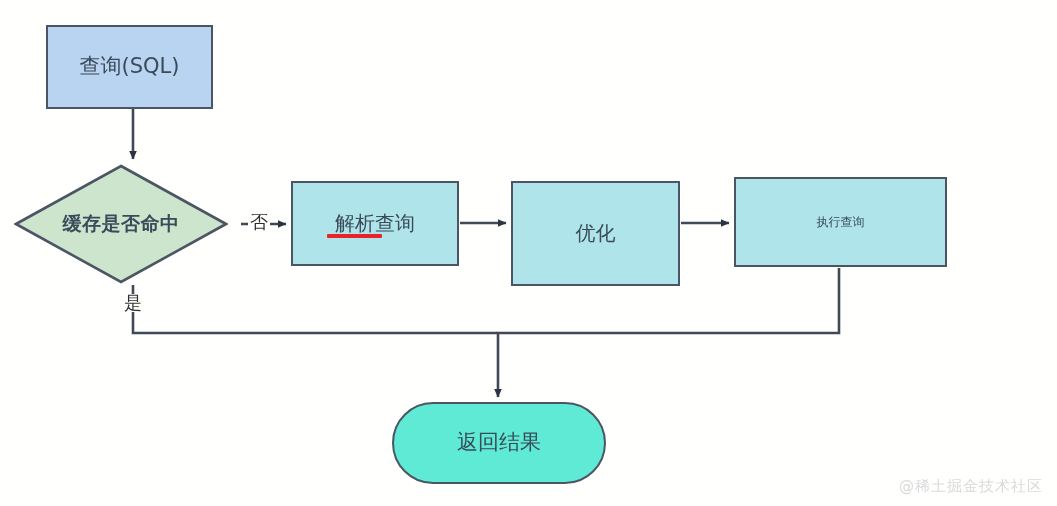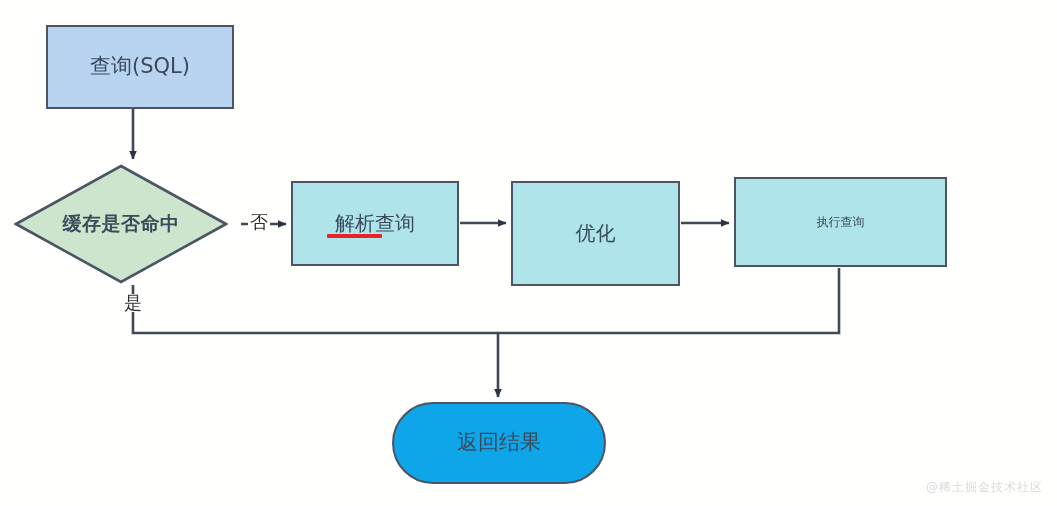--- a/index.html
+++ b/index.html
@@ -36,21 +36,21 @@
     text-align: center;
     color: #3b4a5a;
     line-height: 1.22;
     white-space: pre-line;
   }
 
   
   .node-start {
     left: 46px;
     top: 25px;
-    width: 188px;
+    width: 167px;
     height: 84px;
     background: #b9d4f1;
     border: 2px solid #4b5563;
     font-size: 21px;
   }
 
   
   .node-decision {
     left: 14px;
     top: 164px;
@@ -111,21 +111,21 @@
     background: #e8232a;
     border-radius: 1px;
   }
 
   
   .node-end {
     left: 392px;
     top: 402px;
     width: 214px;
     height: 82px;
-    background: #0ea5e9;
+    background: #5eead4;
     border: 2px solid #4b5563;
     border-radius: 41px;
     font-size: 21px;
   }
 
   
   .edge-label {
     position: absolute;
     color: #2f2f2f;
     font-size: 18px;
@@ -141,21 +141,21 @@
     left: 122px;
     top: 294px;
   }
 
   
   .watermark {
     position: absolute;
     right: 14px;
     bottom: 10px;
     color: #d9dadb;
-    font-size: 12px;
+    font-size: 15px;
     letter-spacing: 1px;
     user-select: none;
   }
 </style>
 </head>
 <body>
 
 <div id="canvas">
 
   <svg id="edges" viewBox="0 0 1057 506" xmlns="http://www.w3.org/2000/svg">

